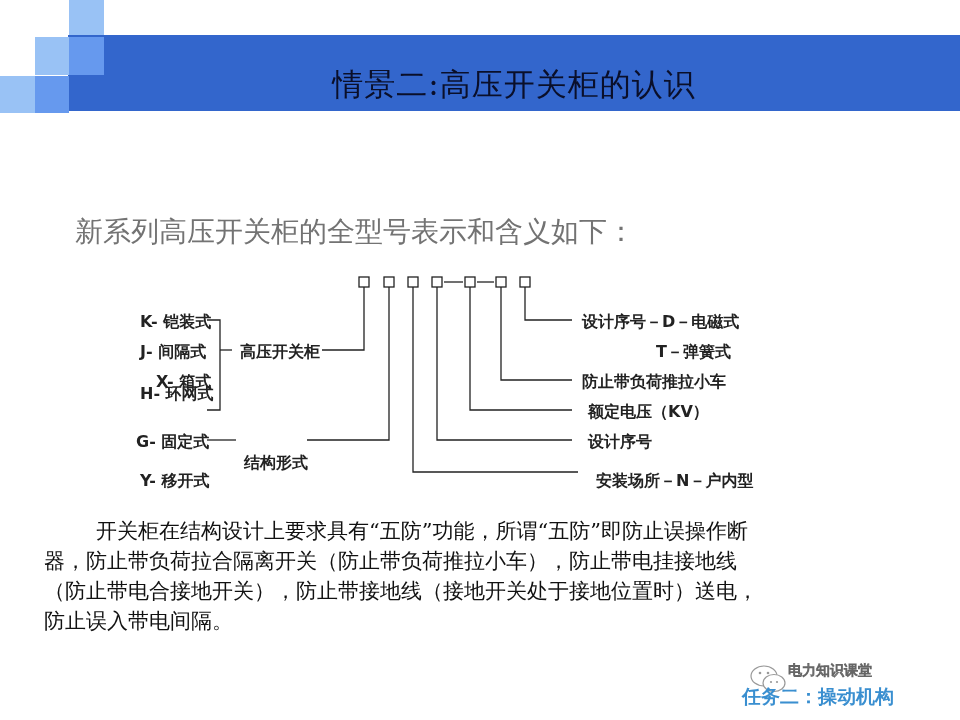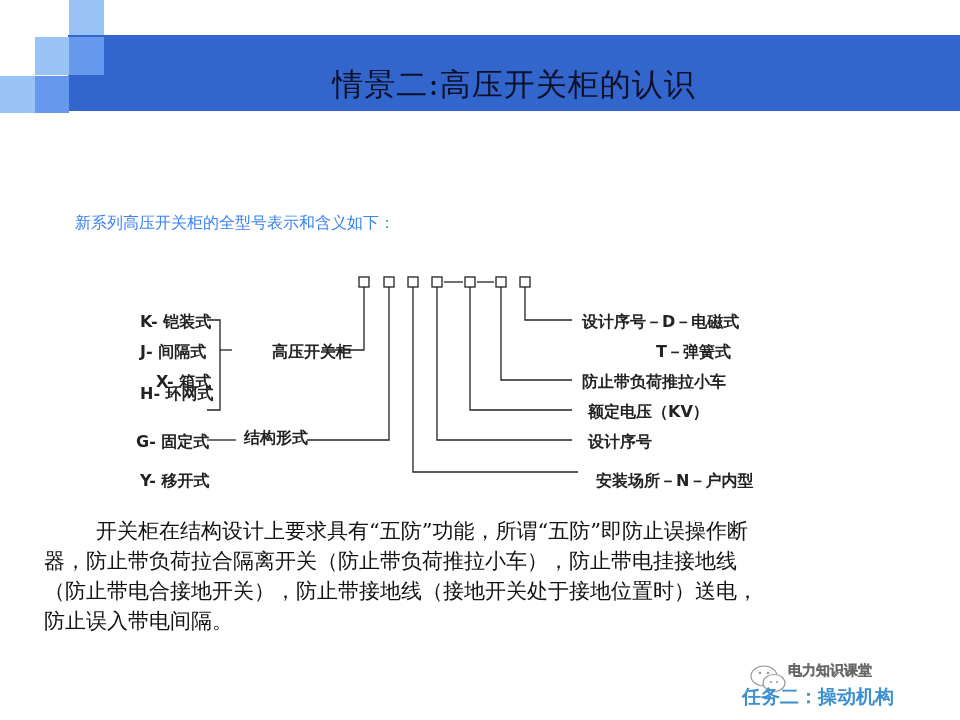--- a/index.html
+++ b/index.html
@@ -1,20 +1,20 @@
 <!DOCTYPE html>
 <html><head>
 <meta charset="utf-8">
 <style>
   html,body{margin:0;padding:0;}
   body{width:960px;height:720px;background:#fff;position:relative;overflow:hidden;font-family:"DejaVu Serif","Liberation Serif",serif;color:#111;}
   .sq{position:absolute;}
   .title-bar{position:absolute;left:68px;top:35px;width:892px;height:76px;background:#3366cc;}
   .title{position:absolute;left:68px;top:35px;width:892px;height:99px;display:flex;align-items:center;justify-content:center;font-size:31px;color:#0a0f2a;letter-spacing:1px;}
-  .intro{position:absolute;left:75px;top:213px;font-size:16px;color:#3b82f6;}
+  .intro{position:absolute;left:75px;top:213px;font-size:28px;color:#737373;}
   .diagram{position:absolute;left:0;top:0;width:960px;height:720px;}
   .dlabel{position:absolute;font-family:"DejaVu Sans","Liberation Sans",sans-serif;font-size:16px;font-weight:bold;color:#222;white-space:nowrap;}
   .para{position:absolute;left:44px;top:516px;width:920px;font-size:21px;line-height:30px;color:#111;}
   .para .line{white-space:nowrap;display:block;}
   .wm{position:absolute;left:748px;top:660px;width:200px;height:50px;}
   .wm-text{position:absolute;left:788px;top:662px;font-family:"DejaVu Sans","Liberation Sans",sans-serif;font-size:14px;color:#fff;-webkit-text-stroke:1px #666;}
   .footer{position:absolute;left:742px;top:684px;font-size:19px;font-weight:bold;color:#3a8fd0;}
 </style>
 </head>
 <body>
@@ -56,22 +56,22 @@
     <polyline points="413,287 413,472 578,472"></polyline>
   </g>
 </svg>
 
 <div class="dlabel" style="left:140px;top:312px;">K- 铠装式</div>
 <div class="dlabel" style="left:140px;top:342px;">J- 间隔式</div>
 <div class="dlabel" style="left:156px;top:372px;">X- 箱式</div>
 <div class="dlabel" style="left:140px;top:384px;">H- 环网式</div>
 <div class="dlabel" style="left:136px;top:432px;">G- 固定式</div>
 <div class="dlabel" style="left:140px;top:471px;">Y- 移开式</div>
-<div class="dlabel" style="left:240px;top:342px;margin-left:32px;">高压开关柜</div>
-<div class="dlabel" style="left:244px;top:428px;">结构形式</div>
+<div class="dlabel" style="left:240px;top:342px;">高压开关柜</div>
+<div class="dlabel" style="left:244px;top:453px;">结构形式</div>
 <div class="dlabel" style="left:582px;top:312px;">设计序号－D－电磁式</div>
 <div class="dlabel" style="left:656px;top:342px;">T－弹簧式</div>
 <div class="dlabel" style="left:582px;top:372px;">防止带负荷推拉小车</div>
 <div class="dlabel" style="left:588px;top:402px;">额定电压（KV）</div>
 <div class="dlabel" style="left:588px;top:432px;">设计序号</div>
 <div class="dlabel" style="left:596px;top:471px;">安装场所－N－户内型</div>
 
 <div class="para">
   <span class="line" style="padding-left:52px;">开关柜在结构设计上要求具有“五防”功能，所谓“五防”即防止误操作断</span>
   <span class="line">器，防止带负荷拉合隔离开关（防止带负荷推拉小车），防止带电挂接地线</span>

